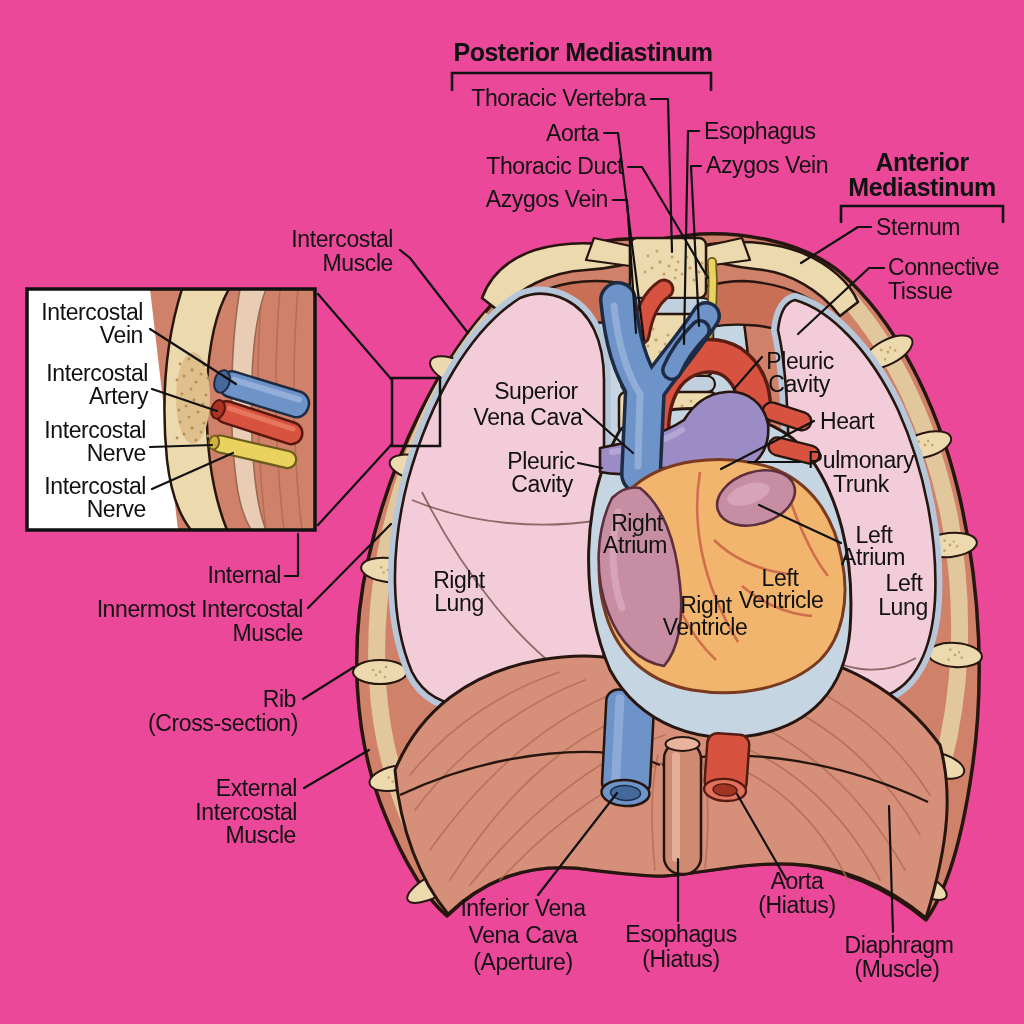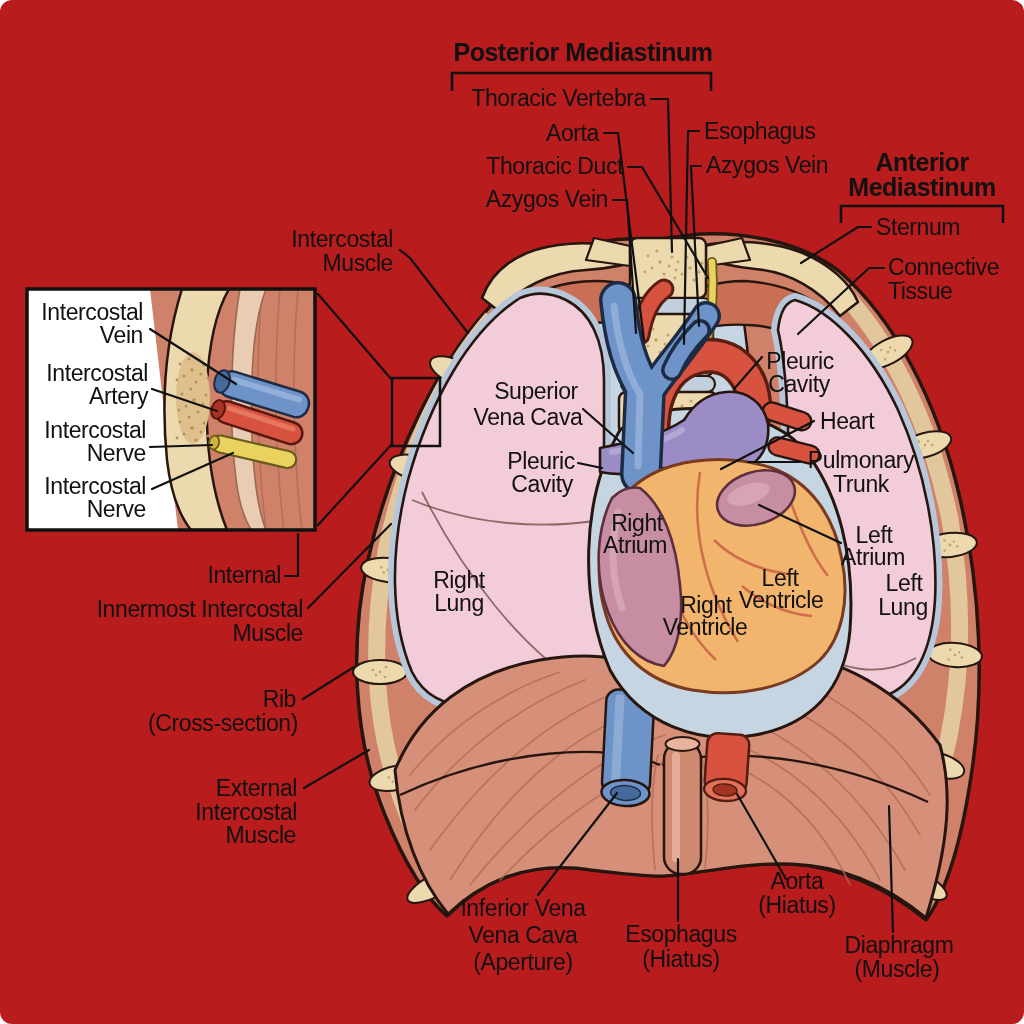--- a/index.html
+++ b/index.html
@@ -1,16 +1,16 @@
 <!DOCTYPE html>
 <html><head>
 <meta charset="utf-8">
 <style>
   html,body{margin:0;padding:0;background:#fff;}
-  .stage{width:1024px;height:1024px;position:relative;background:#b91c1c;overflow:hidden;border-radius:12px;}
+  .stage{width:1024px;height:1024px;position:relative;background:#ec4899;overflow:hidden;}
   svg{display:block;}
   text{font-family:"Liberation Sans","DejaVu Sans",sans-serif;font-size:23px;fill:#111;letter-spacing:-0.4px;}
   text.hdr{font-weight:bold;font-size:25px;letter-spacing:-0.5px;}
   .leader{stroke:#111;stroke-width:2.2;fill:none;stroke-linecap:round;stroke-linejoin:round;}
   .bracket{stroke:#111;stroke-width:2.6;fill:none;}
   .outl{stroke:#26160f;stroke-linejoin:round;}
   .stria{stroke:#b06a52;stroke-width:1.7;fill:none;opacity:.75;stroke-linecap:round;}
 </style>
 </head>
 <body>

